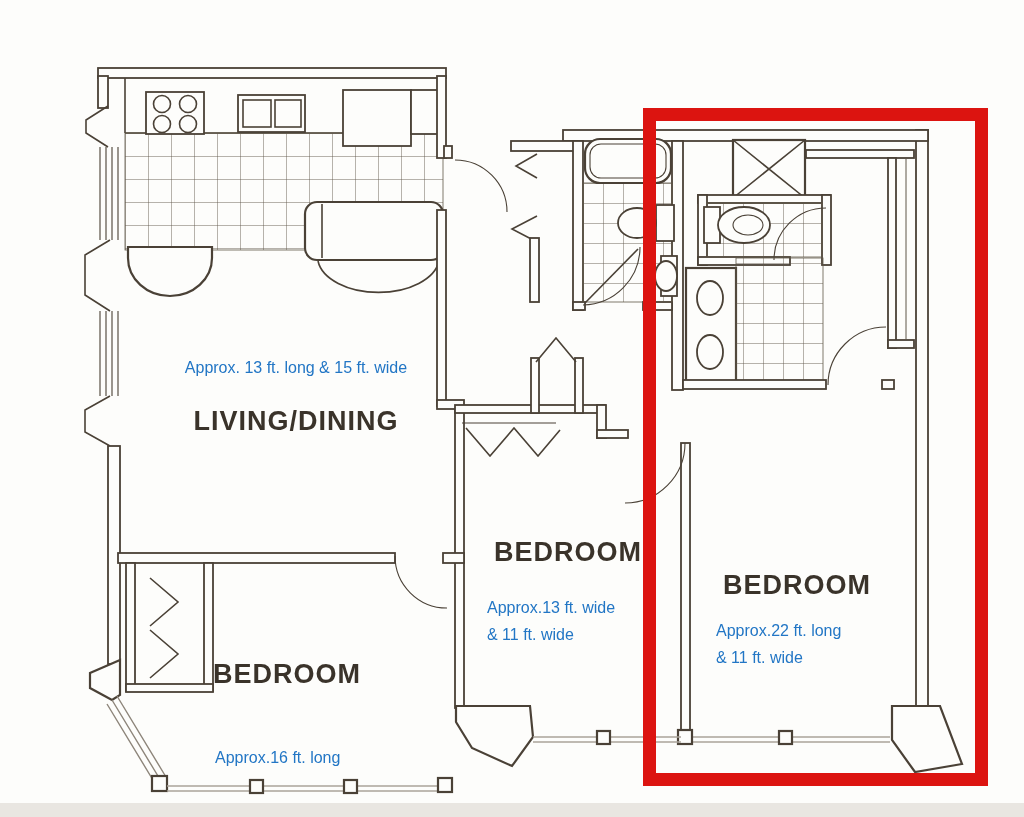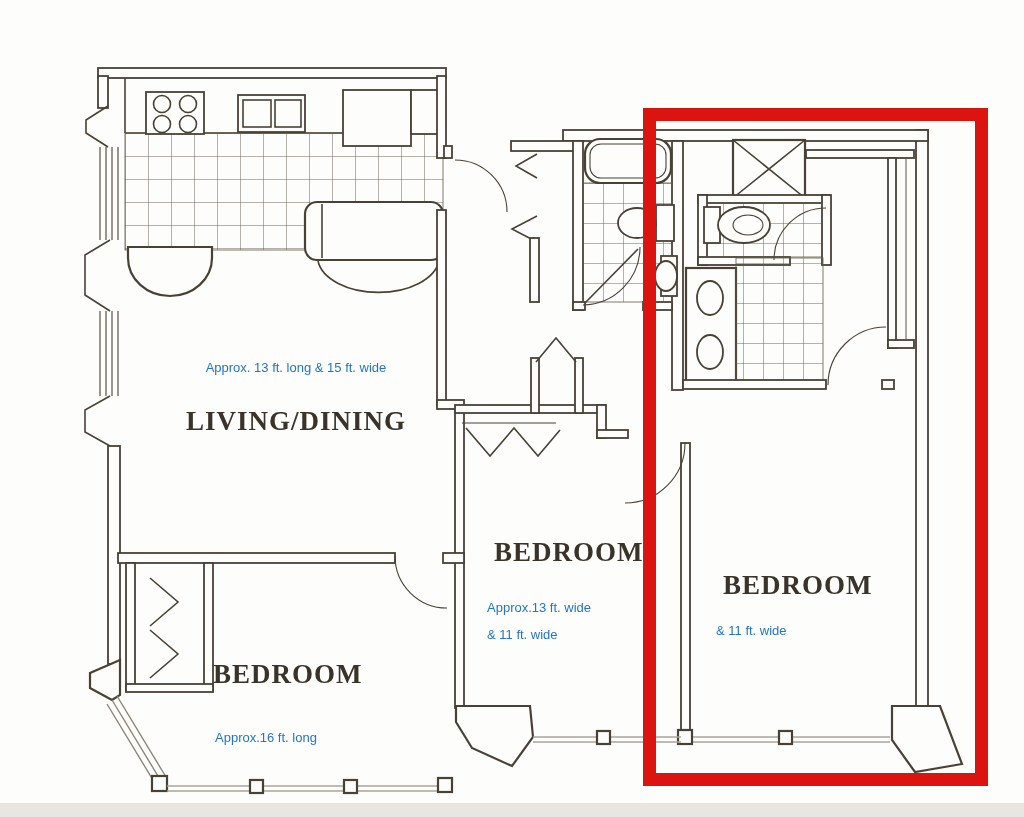--- a/index.html
+++ b/index.html
@@ -15,23 +15,23 @@
   .lw2{stroke-width:2;} .lw22{stroke-width:2.2;} .lw25{stroke-width:2.5;}
   .ln{fill:none;stroke:var(--wall);stroke-width:1.6;}
   .arc{fill:none;stroke:var(--wall);stroke-width:1.1;}
   .thin{fill:none;stroke:var(--tile);stroke-width:1;}
   .win{fill:none;stroke:var(--window);stroke-width:1.6;}
   .glass{fill:none;stroke:var(--glass);stroke-width:1.4;}
   .hatch{fill:none;stroke:var(--wall);stroke-width:1.1;}
   .tileK{fill:url(#tK);stroke:var(--tile);stroke-width:.8;}
   .tileB{fill:url(#tB);stroke:var(--tile);stroke-width:.8;}
   
-  .room-name{position:absolute;font-family:Liberation Serif, serif;font-weight:bold;
+  .room-name{position:absolute;font-family:Liberation Sans, sans-serif;font-weight:bold;
              font-size:27px;letter-spacing:1px;color:var(--darktext);white-space:nowrap;}
-  .room-dim{position:absolute;font-size:13px;line-height:27px;color:var(--blue);white-space:nowrap;}
+  .room-dim{position:absolute;font-size:16px;line-height:27px;color:var(--blue);white-space:nowrap;}
   .center{text-align:center;}
   .highlight-box{position:absolute;left:643px;top:108px;width:345px;height:678px;
                  border:13px solid var(--red);box-sizing:border-box;z-index:10;}
 </style>
 </head>
 <body>
 
 <div class="stage">
 
   <svg class="plan-svg" width="1024" height="817" viewBox="0 0 1024 817">
@@ -202,30 +202,31 @@
       </g>
     </g>
 
     <rect x="0" y="803" width="1024" height="14" fill="var(--band)"></rect>
   </svg>
 
   <div class="room-dim center" style="left:150px;top:354px;width:292px">Approx. 13 ft. long &amp; 15 ft. wide</div>
   <div class="room-name center" style="left:150px;top:406px;width:292px">LIVING/DINING</div>
 
   <div class="room-name" style="left:213px;top:659px">BEDROOM</div>
-  <div class="room-dim" style="left:215px;top:724px">
+  <div class="room-dim" style="left:215px;top:744px">
     <div>Approx.16 ft. long</div>
   </div>
 
   <div class="room-name" style="left:494px;top:537px">BEDROOM</div>
   <div class="room-dim" style="left:487px;top:594px">
     <div>Approx.13 ft. wide</div>
     <div>&amp; 11 ft. wide</div>
   </div>
 
   <div class="room-name" style="left:723px;top:570px">BEDROOM</div>
   <div class="room-dim" style="left:716px;top:617px">
+    <div>Approx.22 ft. long</div>
     <div>&amp; 11 ft. wide</div>
   </div>
 
   <div class="highlight-box"></div>
 
 </div>
 
 </body></html>

